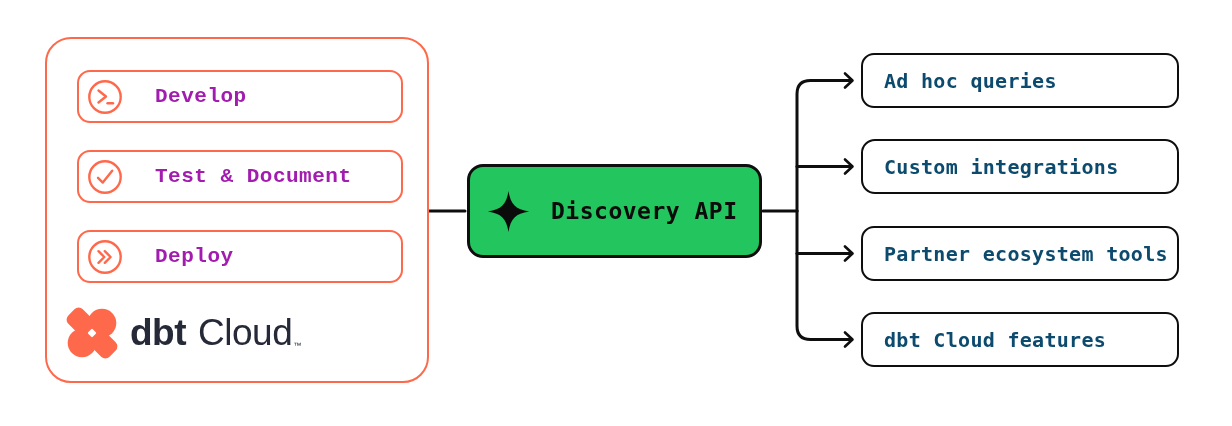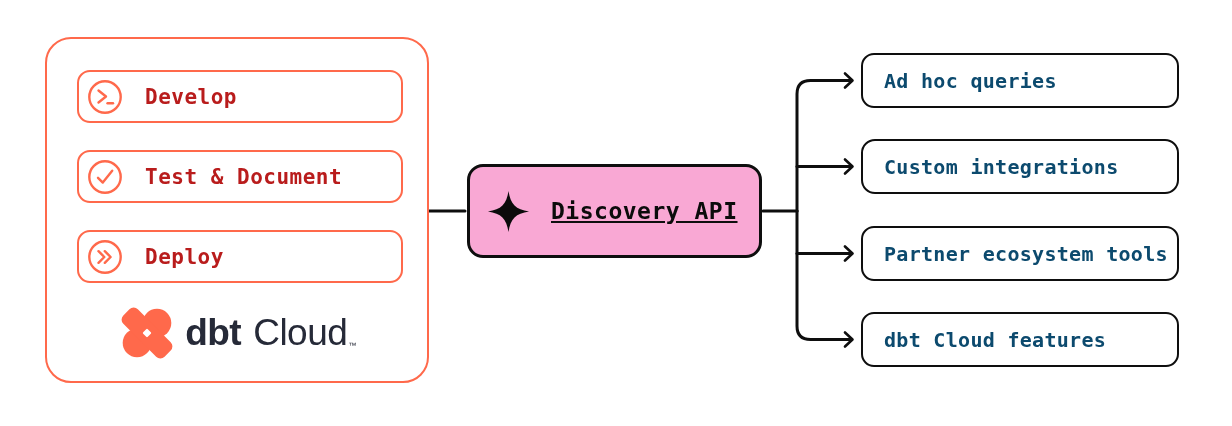--- a/index.html
+++ b/index.html
@@ -32,39 +32,39 @@
     display: flex;
     align-items: center;
     padding-left: 8px;
   }
   .stage-btn .icon-circle {
     width: 36px; height: 36px;
     flex: 0 0 36px;
     display: block;
   }
   .stage-label {
-    margin-left: 22px;
+    margin-left: 32px;
     font-size: 21px;
     font-weight: 700;
     letter-spacing: 0.5px;
-    color: #b91c1c;
+    color: #a21caf;
     white-space: pre;
+    font-family: Liberation Mono, monospace;
   }
   .stage-develop { top: 70px; }
   .stage-test    { top: 150px; }
   .stage-deploy  { top: 230px; }
 
   
   .logo-row {
     position: absolute;
-    left: 75px; top: 300px;
+    left: 65px; top: 300px;
     width: 326px; height: 66px;
     display: flex;
     align-items: center;
-    justify-content: center;
   }
   .logo-mark { width: 54px; height: 54px; display: block; }
   .logo-text {
     font-family: "Liberation Sans", sans-serif;
     font-size: 37px;
     color: #262A38;
     margin-left: 11px;
     letter-spacing: -0.5px;
     display: flex;
     align-items: baseline;
@@ -78,27 +78,26 @@
     margin-bottom: 4px;
     margin-left: 1px;
     color: #262A38;
   }
 
   
   .hub {
     position: absolute;
     left: 467px; top: 164px;
     width: 295px; height: 94px;
-    background: #f9a8d4;
+    background: #22c55e;
     border: 3.5px solid #0e0e0e;
     border-radius: 16px;
     display: flex;
     align-items: center;
     padding-left: 17px;
-    text-decoration: underline;
   }
   .hub-star { width: 43px; height: 43px; flex: 0 0 43px; display: block; }
   .hub-label {
     margin-left: 21px;
     font-size: 23px;
     font-weight: 700;
     letter-spacing: 0.5px;
     color: #0b0b0b;
     white-space: pre;
   }

